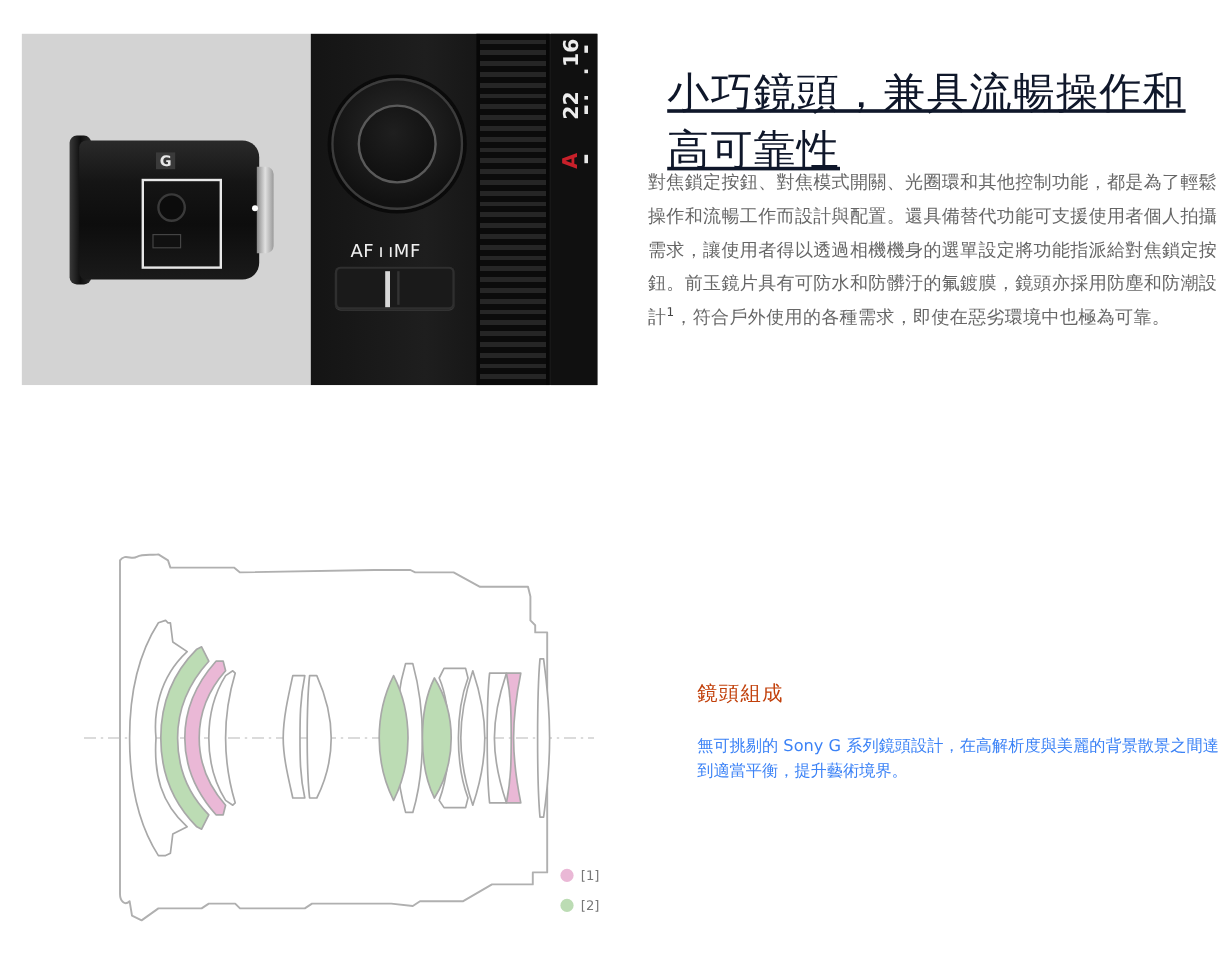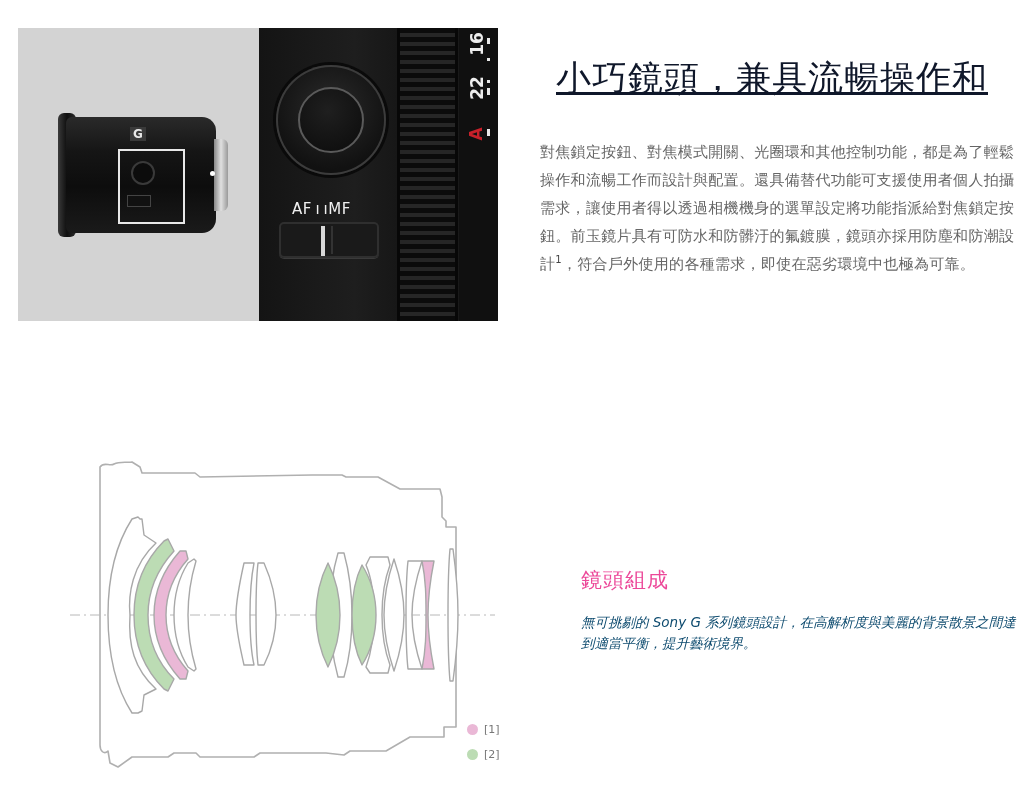--- a/index.html
+++ b/index.html
@@ -233,34 +233,33 @@
       width: 11px; height: 11px;
       border-radius: 50%;
       margin-right: 6px;
     }
     .comp-title {
       position: absolute;
       left: 581px;
       top: 566px;
       margin: 0;
       font-weight: normal;
-      font-size: 21px;
-      color: #ec4899;
+      font-size: 17px;
+      color: #c2410c;
       letter-spacing: 1px;
     }
     .comp-body {
       position: absolute;
       left: 581px;
       top: 612px;
       width: 440px;
       margin: 0;
       font-size: 13.5px;
       line-height: 21px;
-      color: #0c4a6e;
-      font-style: italic;
+      color: #3b82f6;
     }
     .comp-body span { display: block; }
   </style>
 </head>
 <body>
 
 <div class="hero-image">
   <div class="hero-left">
     <div class="mini-lens">
       <div class="front-ring"></div>
@@ -291,20 +290,21 @@
       <div class="tick" style="top:30px;height:3px"></div>
       <div class="tick" style="top:52px;height:3px"></div>
       <div class="tick" style="top:60px;height:7px"></div>
       <div class="tick" style="top:101px;height:7px"></div>
     </div>
   </div>
 </div>
 
 <h1 class="section-title">
   <span>小巧鏡頭，兼具流暢操作和</span><br>
+  <span>高可靠性</span>
 </h1>
 
 <p class="section-body"><span>對焦鎖定按鈕、對焦模式開關、光圈環和其他控制功能，都是為了輕鬆操作和流暢工作而設計與配置。還具備替代功能可支援使用者個人拍攝需求，讓使用者得以透過相機機身的選單設定將功能指派給對焦鎖定按鈕。前玉鏡片具有可防水和防髒汙的氟鍍膜，鏡頭亦採用防塵和防潮設計</span><sup>1</sup><span>，符合戶外使用的各種需求，即使在惡劣環境中也極為可靠。</span></p>
 
 <div class="diagram">
   <svg viewBox="0 0 450 320" xmlns="http://www.w3.org/2000/svg">
     <g fill="none" stroke="#b0b0b0" stroke-width="1.6" stroke-linejoin="round">
 
       <path d="M40 20 L40 12 C44 6 50 12 54 9 C60 6 68 8 72 7 L80 12 L82 18 L135 18 L140 22 L252 20 L282 20 L286 22 L318 22 L340 34 L380 34 L382 42 L382 62 L386 66 L386 72 L396 72 L396 272 L384 272 L384 282 L350 282 L326 296 L290 296 L284 300 L266 298 L200 298 L194 302 L140 302 L136 298 L114 298 L108 302 L72 302 L58 312 L50 308 L48 296 C44 300 40 296 40 290 Z"></path>
     </g>

